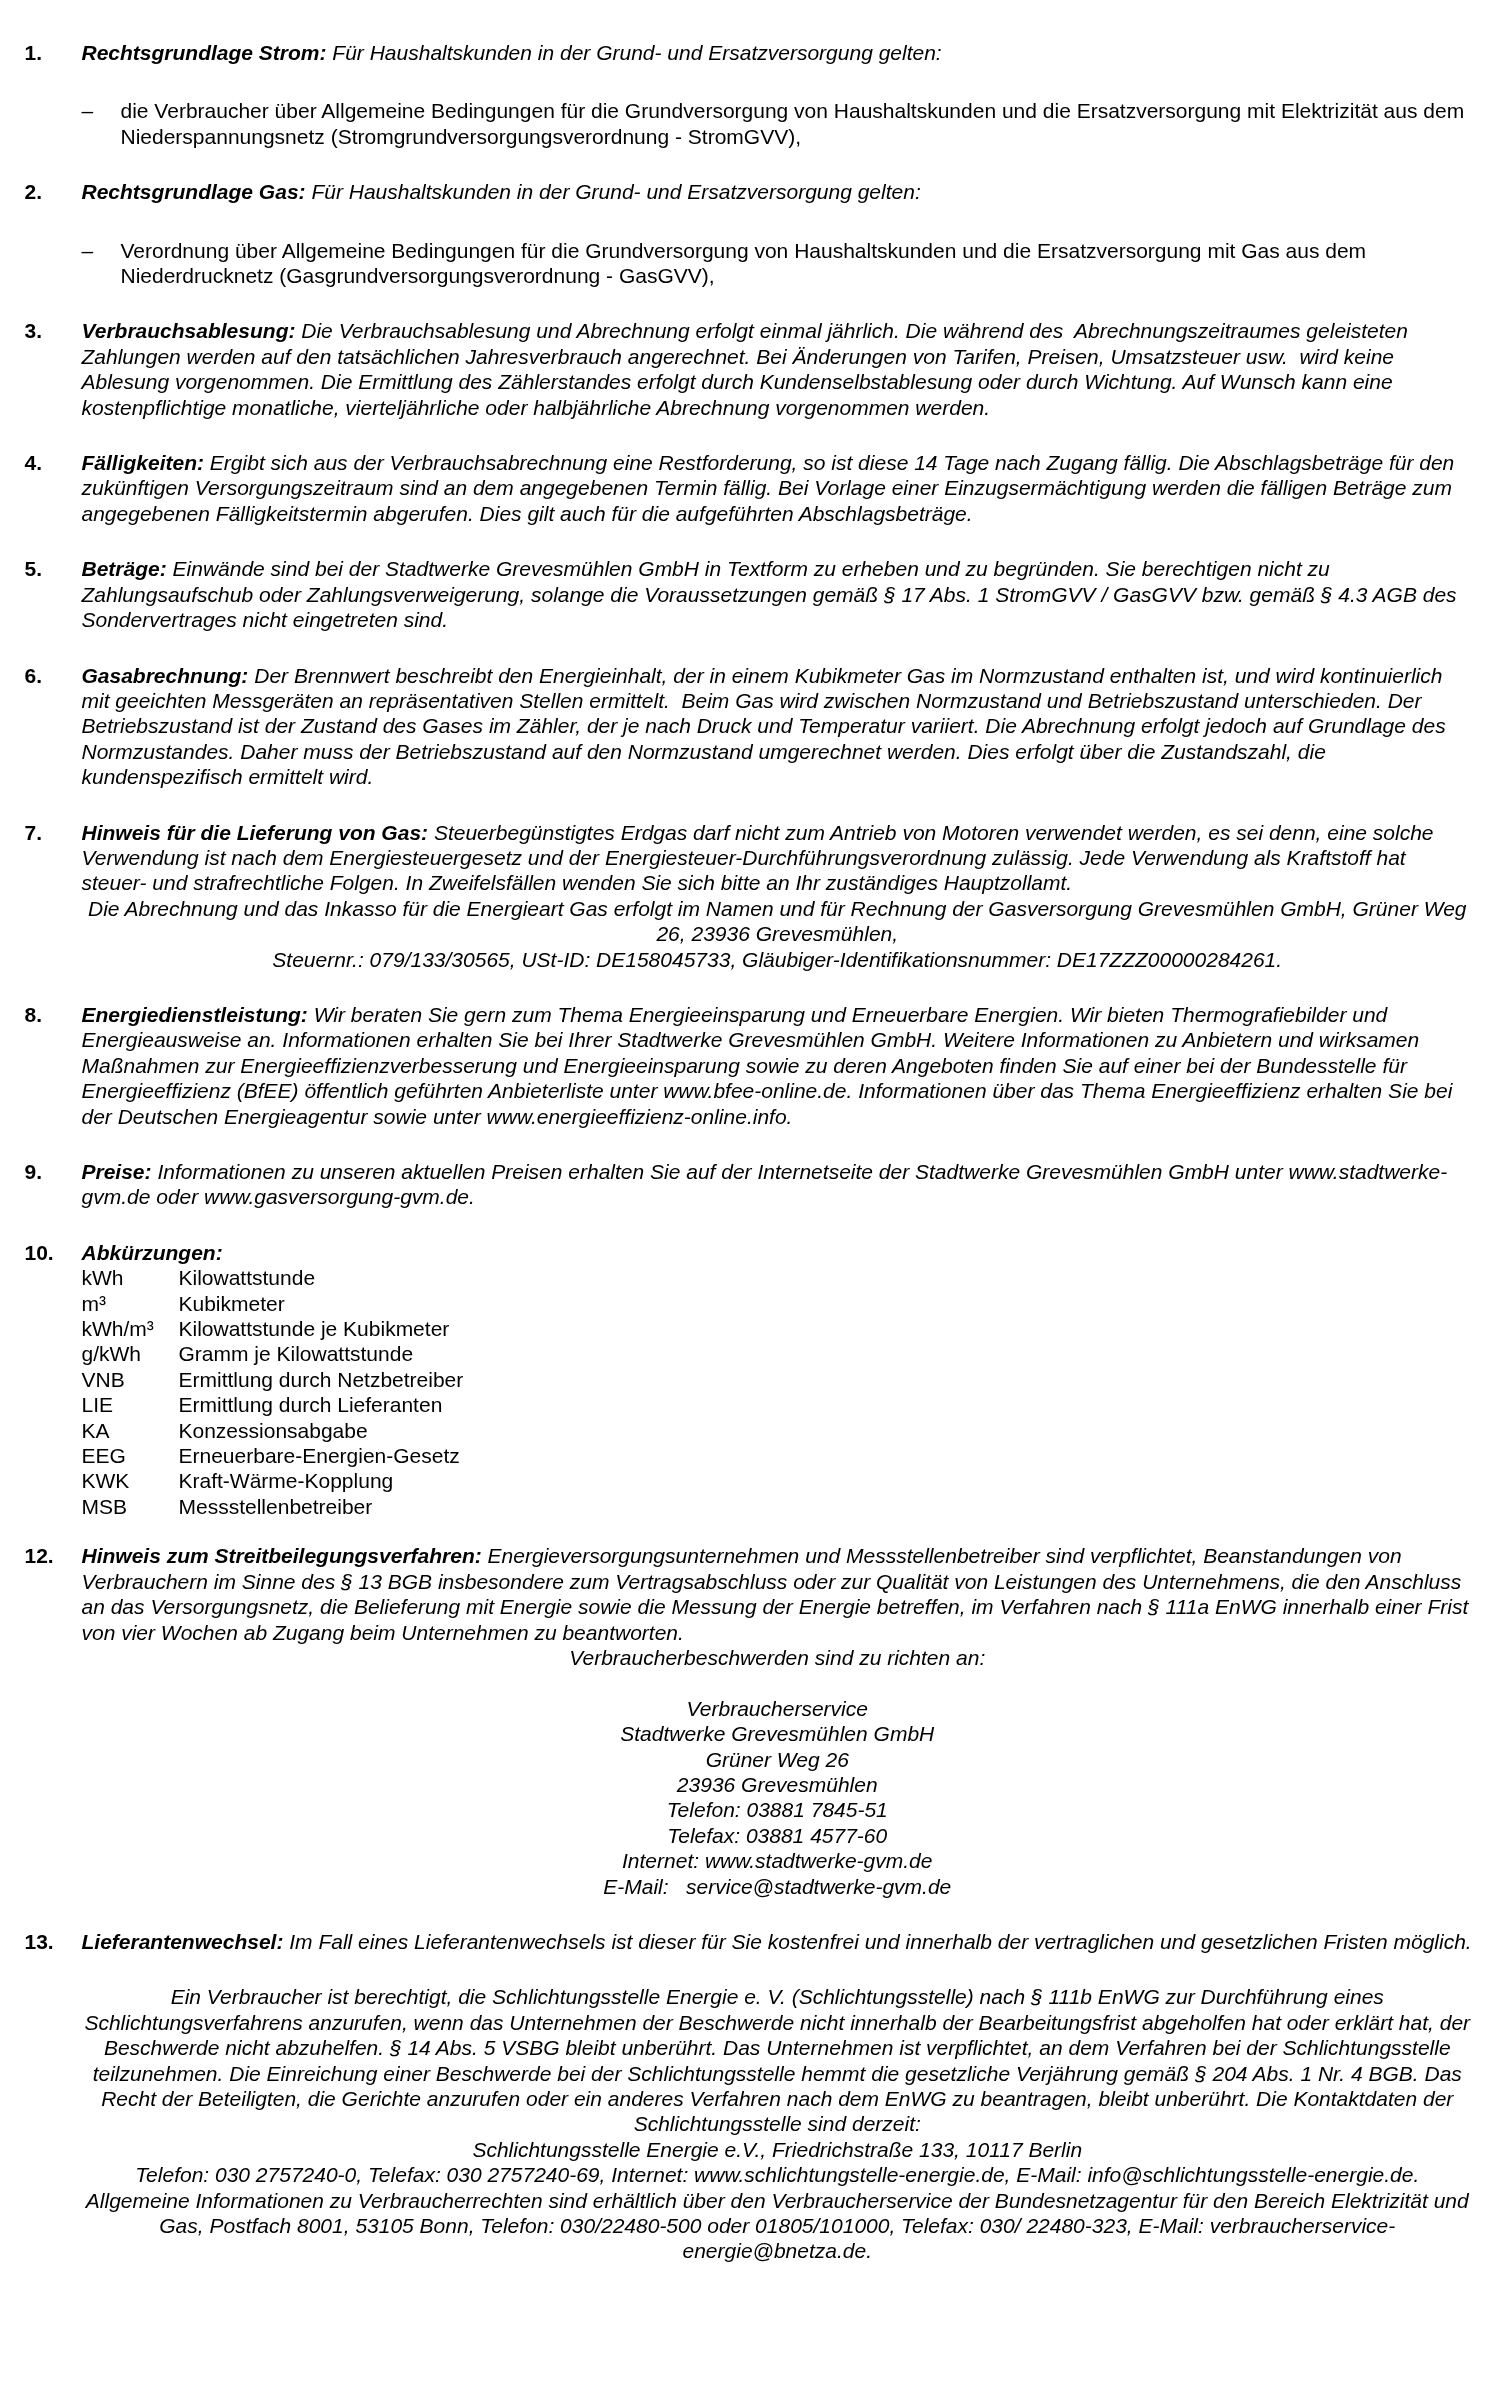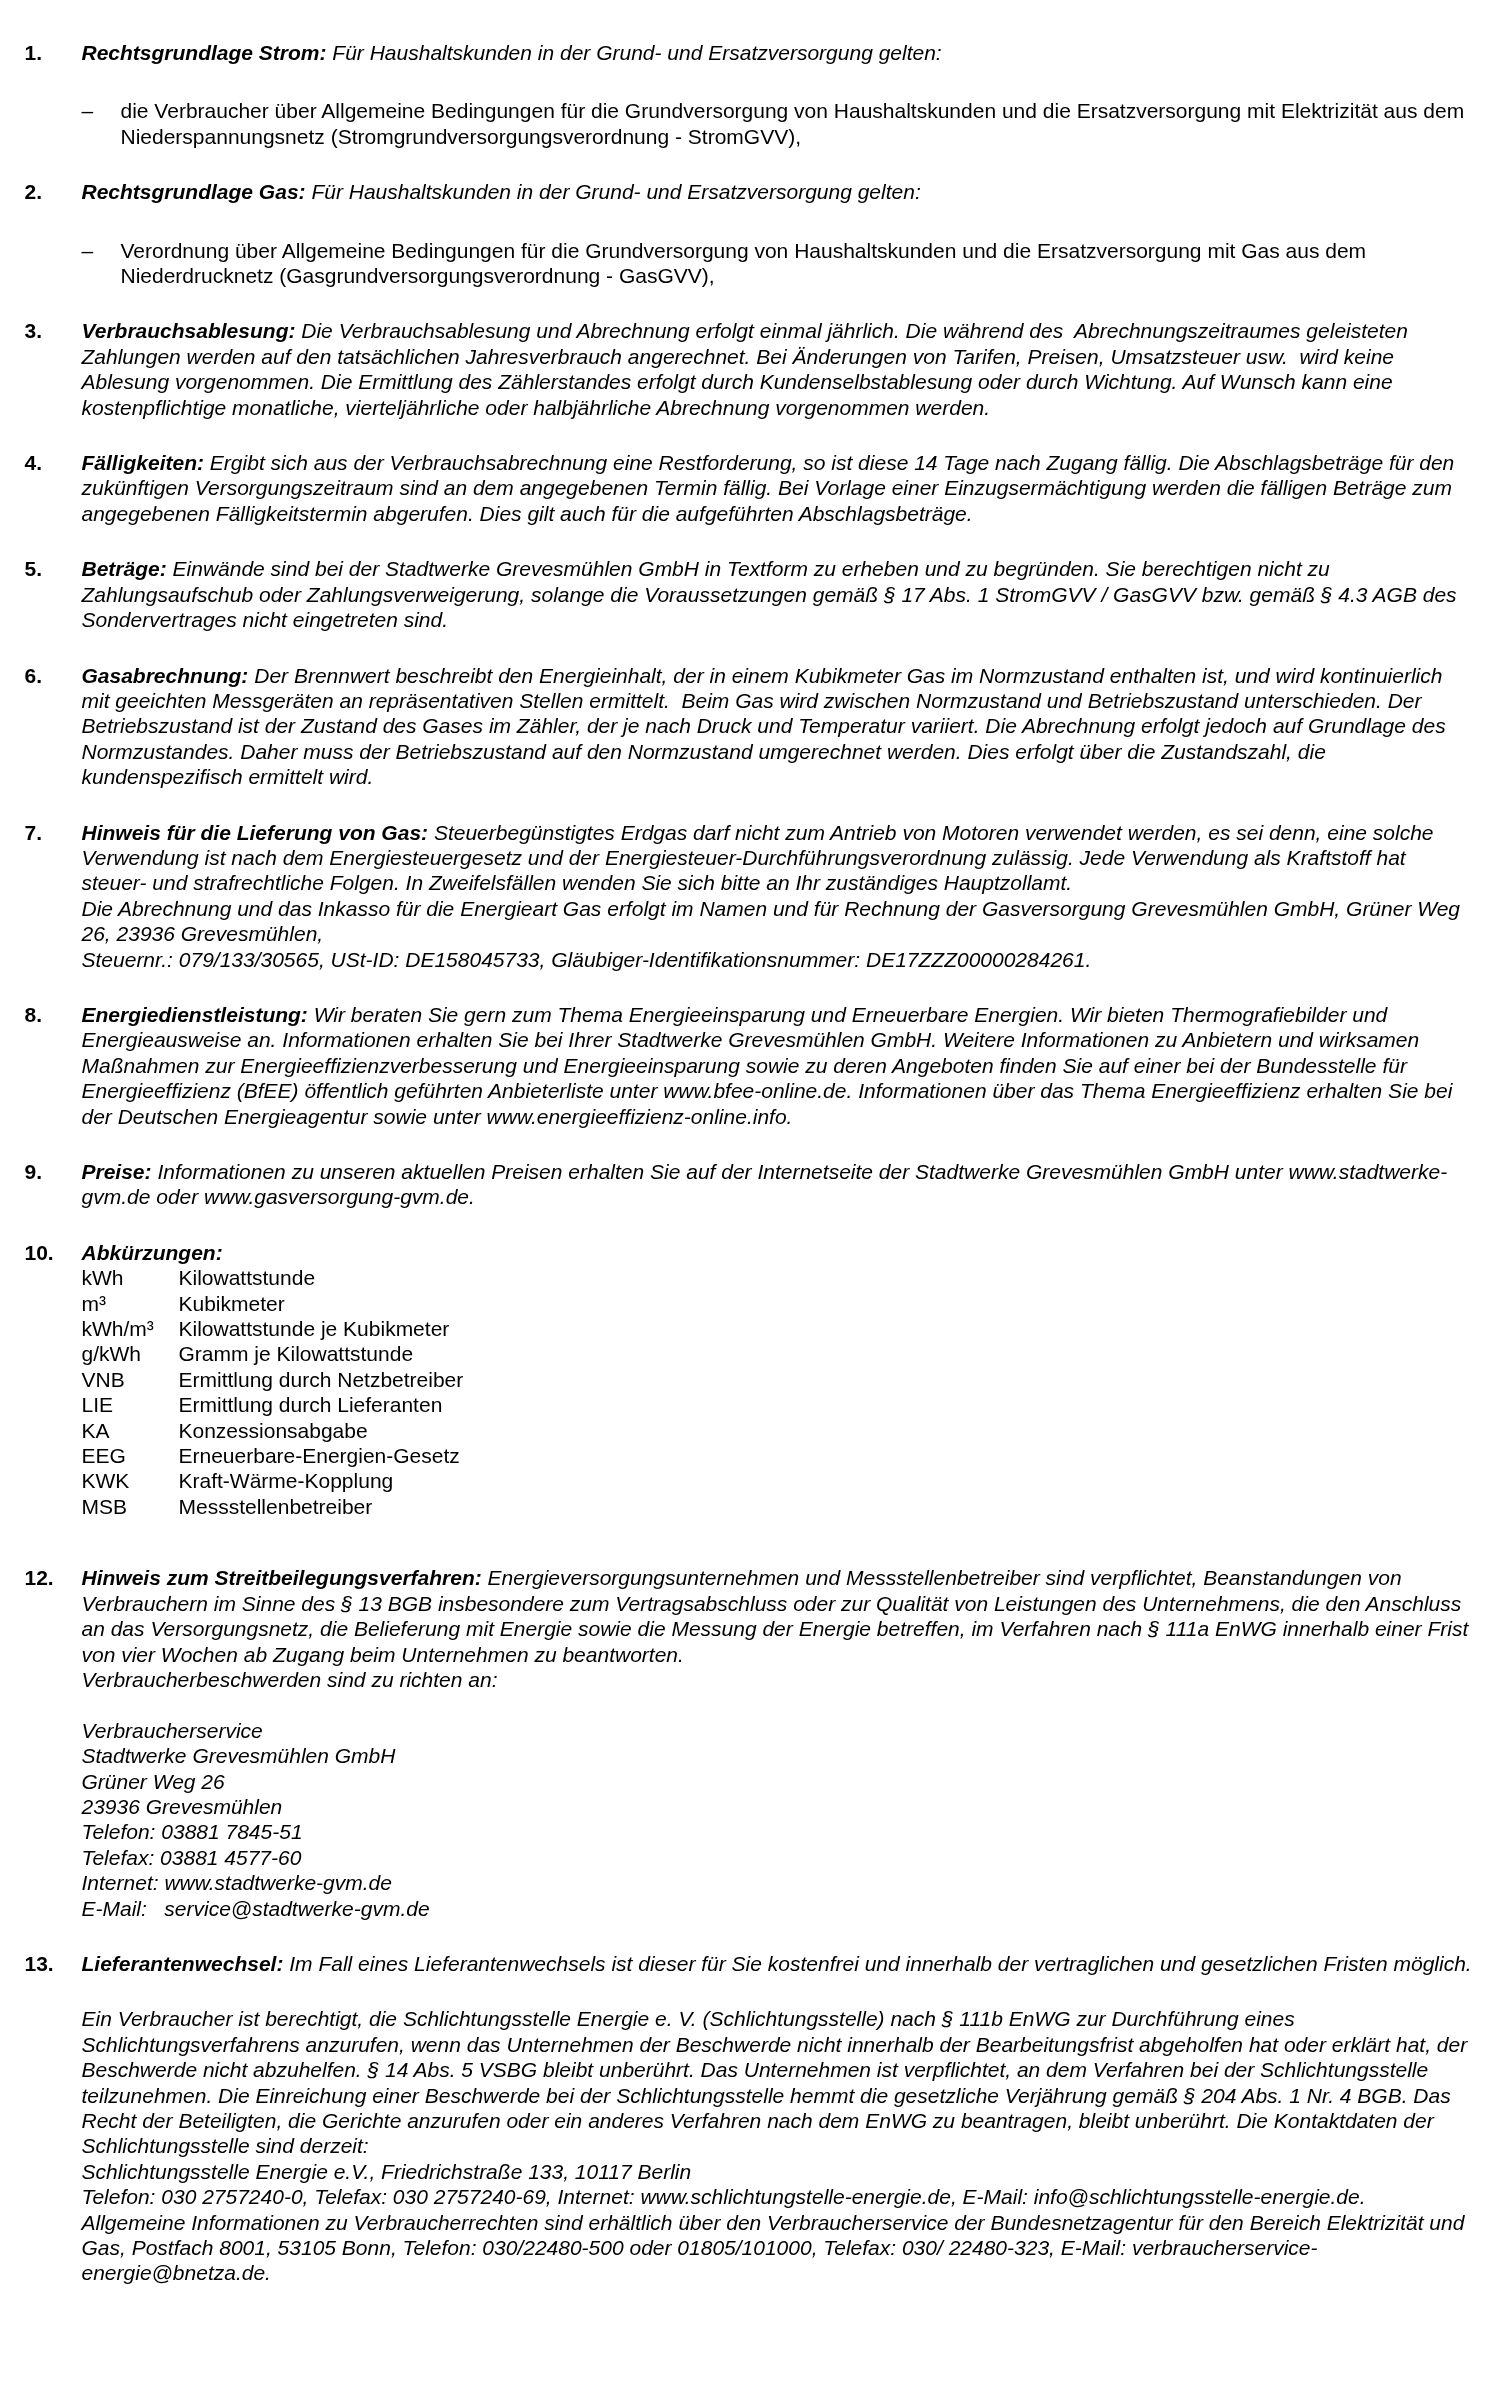--- a/index.html
+++ b/index.html
@@ -20,24 +20,24 @@
     display: grid;
     grid-template-columns: 57px 1fr;
     margin-bottom: 30px;
   }
   .num { font-weight: bold; }
   .para { margin: 0; white-space: pre-wrap; font-style: italic; }
   .ttl { font-weight: bold; }
   .bullets { margin-top: 33px; }
   .bullet { display: grid; grid-template-columns: 39px 1fr; }
   .btxt { white-space: pre-wrap; }
-  .line { white-space: pre-wrap; }
+  .line { white-space: pre-wrap; text-align: center; }
   .addr { margin-top: 25.4px; }
   .gap-top { margin-top: 30px; }
-  .two-col { display: grid; grid-template-columns: 57px 562px 1fr; margin-bottom: 46px; }
+  .two-col { display: grid; grid-template-columns: 57px 562px 1fr; margin-bottom: 24px; }
   .abbr-row { display: grid; grid-template-columns: 97px 1fr; }
   .right-col { }
 </style>
 </head>
 <body>
 
 <div class="page">
 
   <div class="sec">
     <div class="num">1.</div>

